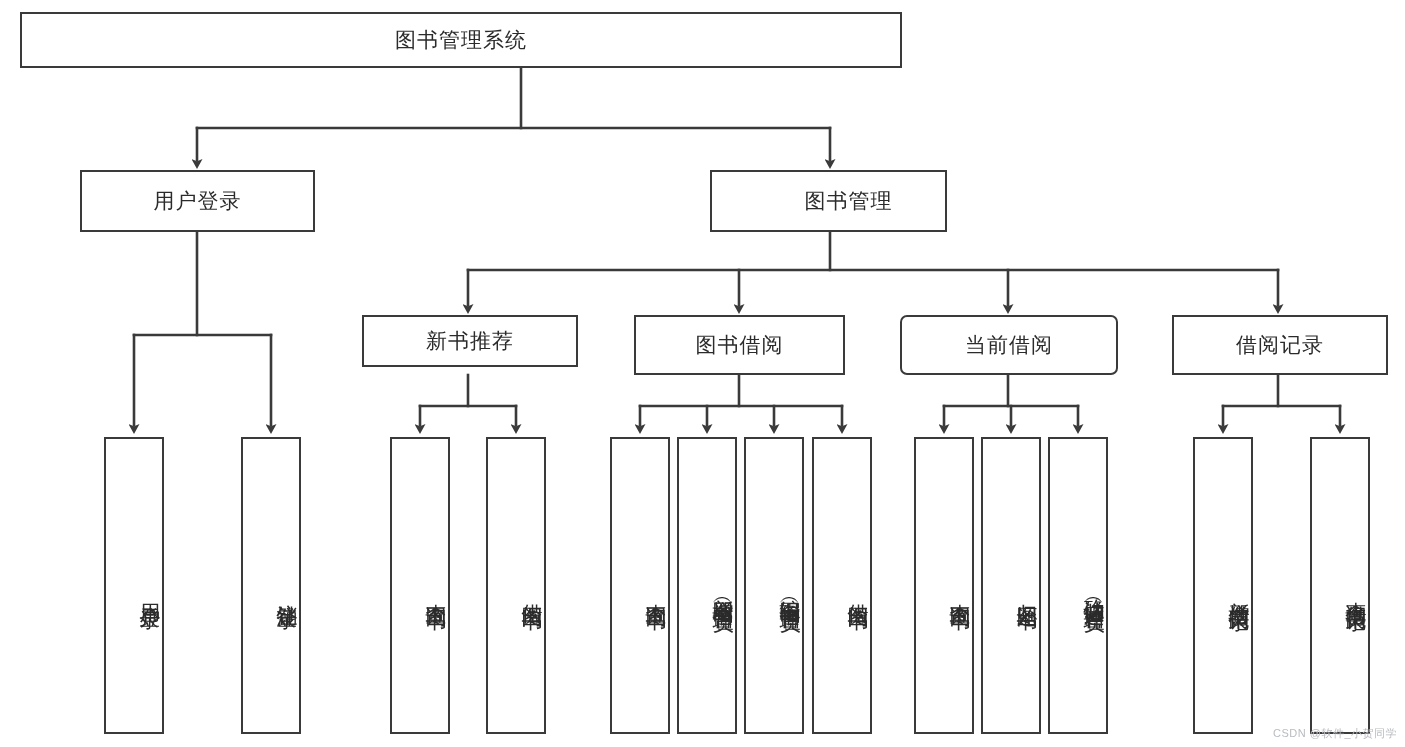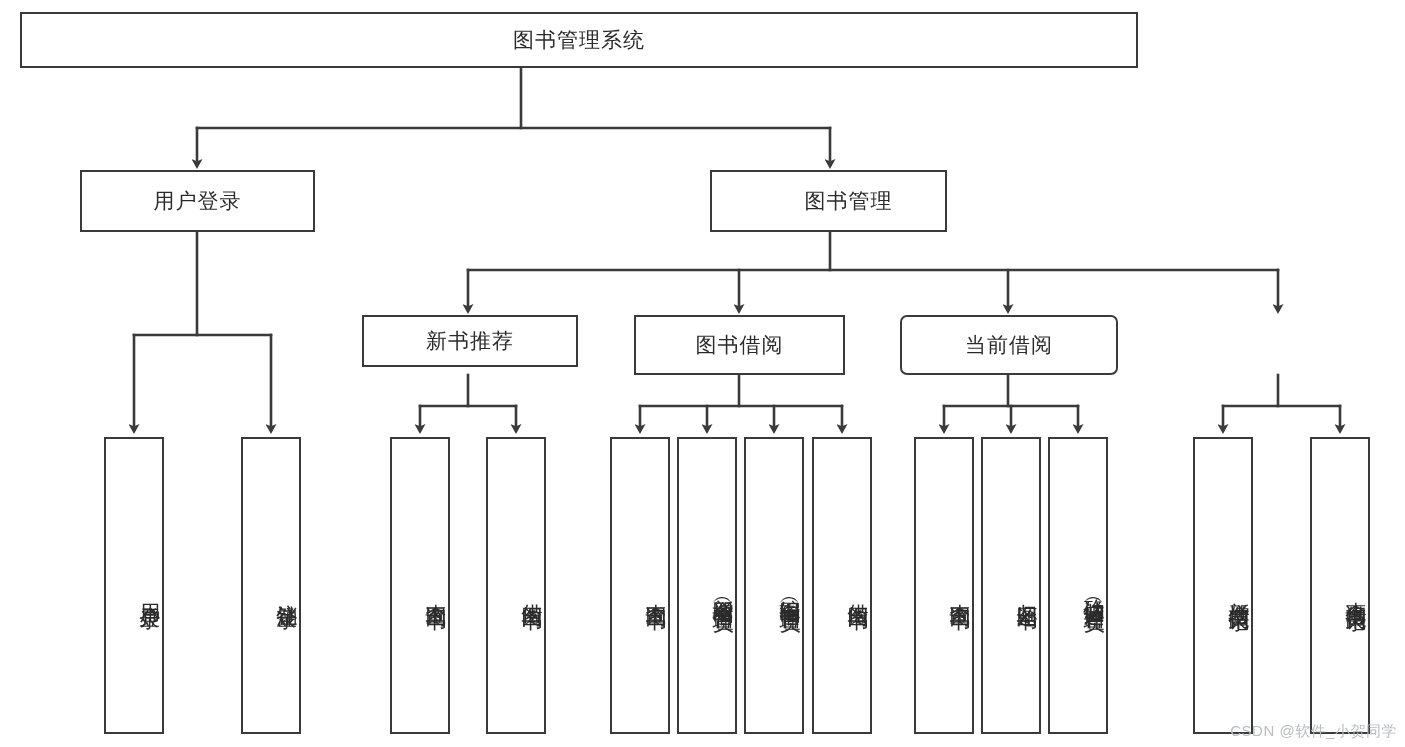--- a/index.html
+++ b/index.html
@@ -52,21 +52,21 @@
   .node.vert .vtext {
     writing-mode: vertical-rl;
     text-orientation: upright;
     white-space: normal;
     text-align: left;
   }
   #watermark {
     position: absolute;
     right: 8px;
     bottom: 6px;
-    font-size: 15px;
+    font-size: 11px;
     color: #b9bcc0;
     letter-spacing: 0.5px;
     white-space: nowrap;
   }
 </style>
 </head>
 <body>
 
 <div id="canvas">
 
@@ -113,39 +113,42 @@
       <path d="M1011,406 L1011,425" marker-end="url(#arrow)"></path>
       <path d="M1078,406 L1078,425" marker-end="url(#arrow)"></path>
 
       <path d="M1278,375 L1278,406"></path>
       <path d="M1223,406 L1340,406"></path>
       <path d="M1223,406 L1223,425" marker-end="url(#arrow)"></path>
       <path d="M1340,406 L1340,425" marker-end="url(#arrow)"></path>
     </g>
   </svg>
 
-  <div class="node horiz" style="left:20px; top:12px; width:1118px; height:56px;">
+  <div class="node horiz" style="left:20px; top:12px; width:882px; height:56px;">
     <span>图书管理系统</span>
   </div>
 
   <div class="node horiz" style="left:80px; top:170px; width:235px; height:62px;">
     <span>用户登录</span>
   </div>
   <div class="node horiz" style="left:710px; top:170px; width:237px; height:62px;padding-left:40px;">
     <span>图书管理</span>
   </div>
 
   <div class="node horiz" style="left:362px; top:315px; width:216px; height:52px;">
     <span>新书推荐</span>
   </div>
   <div class="node horiz" style="left:634px; top:315px; width:211px; height:60px;">
     <span>图书借阅</span>
   </div>
   <div class="node horiz" style="left:900px; top:315px; width:218px; height:60px;border-radius:7px;">
     <span>当前借阅</span>
+  </div>
+  <div class="node horiz" style="left:1172px; top:315px; width:216px; height:60px;">
+    <span>借阅记录</span>
   </div>
 
   <div class="node vert" style="left:104px; top:437px; width:60px; height:297px;">
     <span class="vtext">用户登录</span>
   </div>
   <div class="node vert" style="left:241px; top:437px; width:60px; height:297px;">
     <span class="vtext">注销登录</span>
   </div>
 
   <div class="node vert" style="left:390px; top:437px; width:60px; height:297px;">

